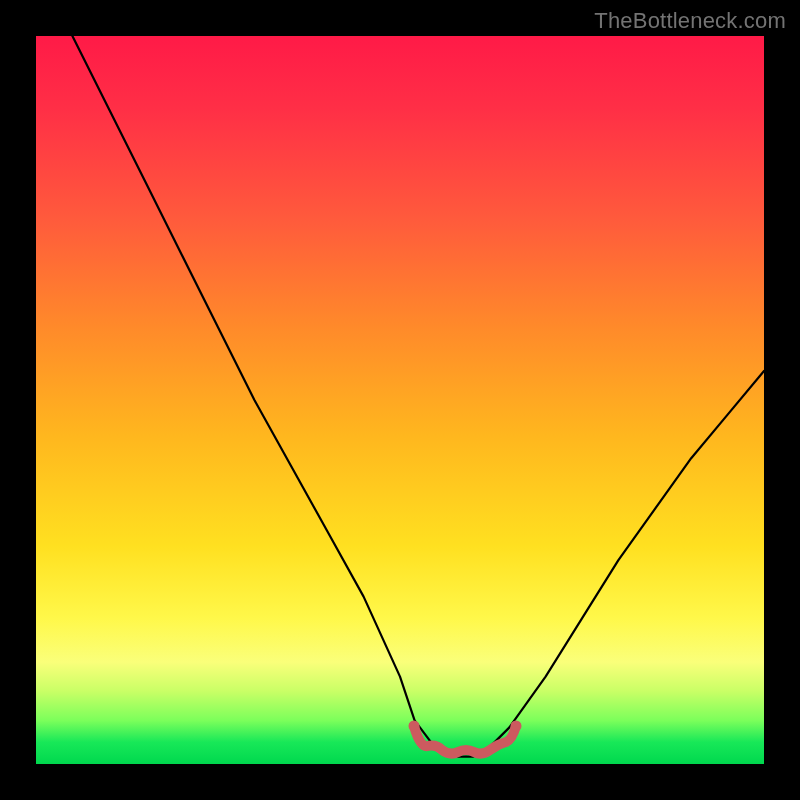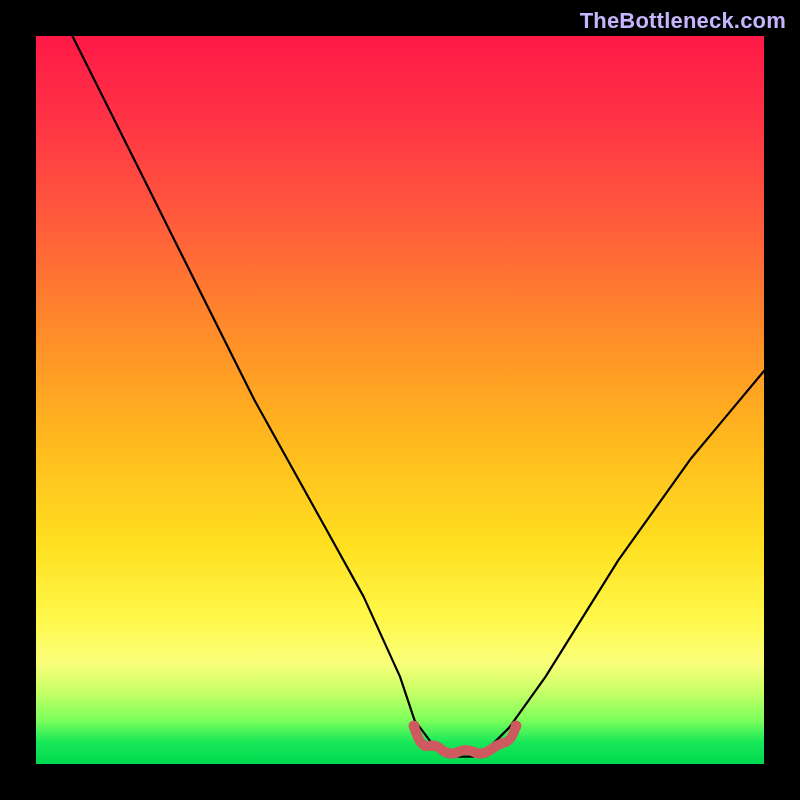--- a/index.html
+++ b/index.html
@@ -38,22 +38,22 @@
       #7cff5b 94%,
       #18e858 97%,
       #00d84e 100%
     );
   }
   .watermark {
     position: absolute;
     top: 8px;
     right: 14px;
     font-size: 22px;
-    font-weight: 700;
-    color: #c4b5fd;
+    font-weight: 400;
+    color: #737373;
     letter-spacing: 0.2px;
     user-select: none;
   }
   svg.curve {
     position: absolute;
     inset: 0;
     width: 100%;
     height: 100%;
     overflow: visible;
   }

